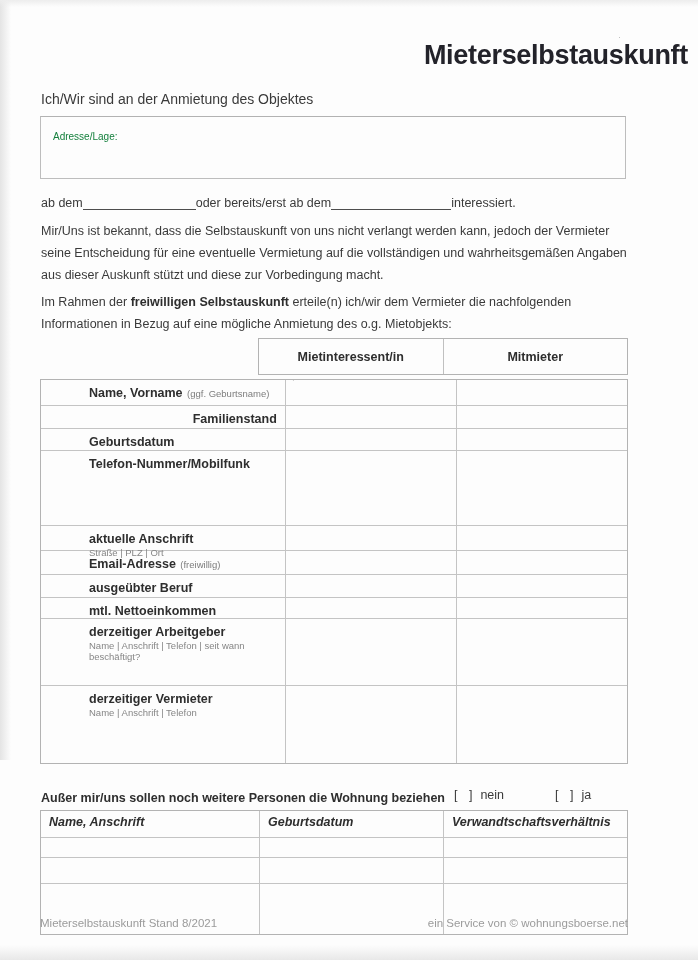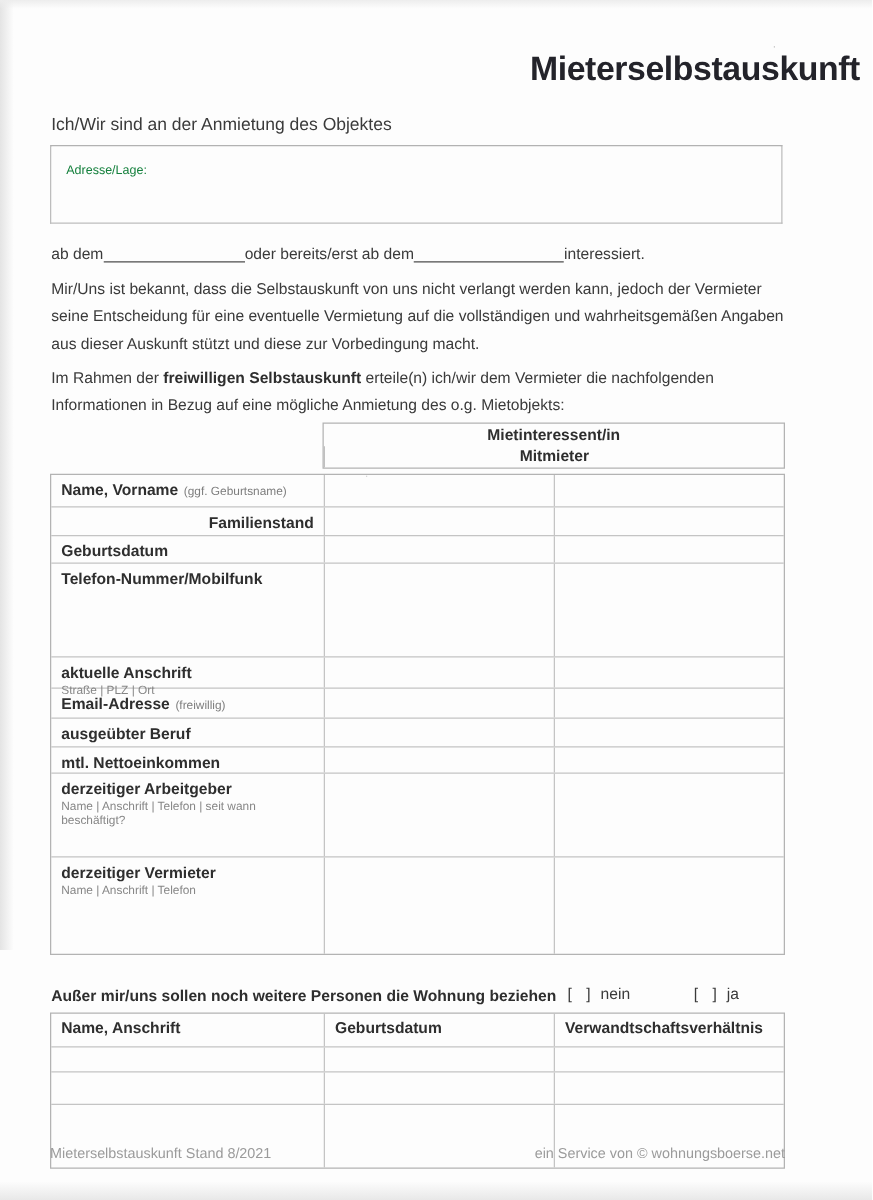--- a/index.html
+++ b/index.html
@@ -35,36 +35,36 @@
   .blank.b1{width:113px;}
   .blank.b2{width:120px;}
 
   .para1{position:absolute;top:220px;left:41px;width:586px;font-size:12.5px;line-height:22px;}
   .para2{position:absolute;top:291px;left:41px;width:586px;font-size:12.5px;line-height:22px;}
   .para2 b{color:#2e2e2e;}
 
   
   .header-box{
     position:absolute;top:338px;left:258px;width:370px;height:37px;
-    border:1px solid #b3b3b3;box-sizing:border-box;display:flex;flex-direction:column;
+    border:1px solid #b3b3b3;box-sizing:border-box;display:flex;
   }
   .header-cell{
     flex:1;display:flex;align-items:center;justify-content:center;
     font-size:12.5px;font-weight:700;color:#2e2e2e;
   }
   .header-cell + .header-cell{border-left:1px solid #c0c0c0;}
 
   
   .main-table{
     position:absolute;top:379px;left:40px;width:588px;
     border:1px solid #b3b3b3;box-sizing:border-box;
   }
   .frow{display:flex;box-sizing:border-box;}
   .frow + .frow{border-top:1px solid #c4c4c4;}
-  .frow .label-cell{width:218px;box-sizing:border-box;padding:3px 8px 0;}
+  .frow .label-cell{width:218px;box-sizing:border-box;padding:3px 8px 0;margin-left:40px;}
   .frow .input-cell{width:184px;box-sizing:border-box;border-left:1px solid #c4c4c4;}
   .main-table .frow:nth-child(1){height:25px;}
   .main-table .frow:nth-child(2){height:23px;text-align:right;}
   .main-table .frow:nth-child(3){height:22px;}
   .main-table .frow:nth-child(4){height:75px;}
   .main-table .frow:nth-child(5){height:25px;}
   .main-table .frow:nth-child(6){height:24px;}
   .main-table .frow:nth-child(7){height:23px;}
   .main-table .frow:nth-child(8){height:21px;}
   .main-table .frow:nth-child(9){height:67px;}
@@ -78,21 +78,21 @@
   .persons-question{font-size:12.5px;font-weight:700;color:#2e2e2e;}
   .option{position:absolute;top:0;font-size:12.5px;color:#3a3a3a;}
   .option.nein{left:413px;}
   .option.ja{left:514px;}
   .option .cb{letter-spacing:4px;margin-right:4px;}
 
   .persons-table{
     position:absolute;top:810px;left:40px;width:588px;
     border:1px solid #b3b3b3;box-sizing:border-box;
   }
-  .persons-table .frow:nth-child(1){height:26px;}
+  .persons-table .frow:nth-child(1){height:26px;font-style:italic;}
   .persons-table .frow:nth-child(2){height:20px;}
   .persons-table .frow:nth-child(3){height:26px;}
   .persons-table .frow:nth-child(4){height:51px;}
   .p-head{font-size:12.5px;font-weight:700;color:#2e2e2e;padding:4px 8px 0;box-sizing:border-box;}
   .pcell1{width:218px;}
   .pcell2,.pcell3{width:184px;border-left:1px solid #c4c4c4;box-sizing:border-box;}
 
   .footer{
     position:absolute;top:917px;left:40px;width:588px;display:flex;
     justify-content:space-between;font-size:11.5px;color:#9b9b9b;

